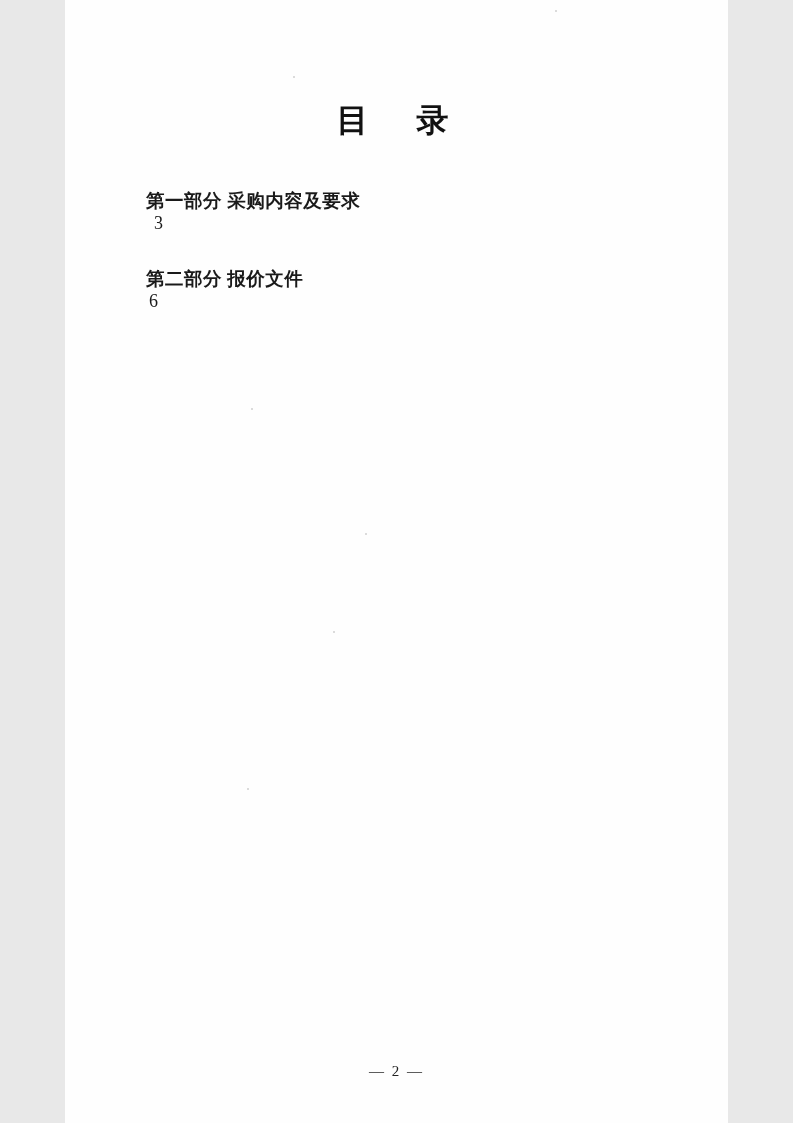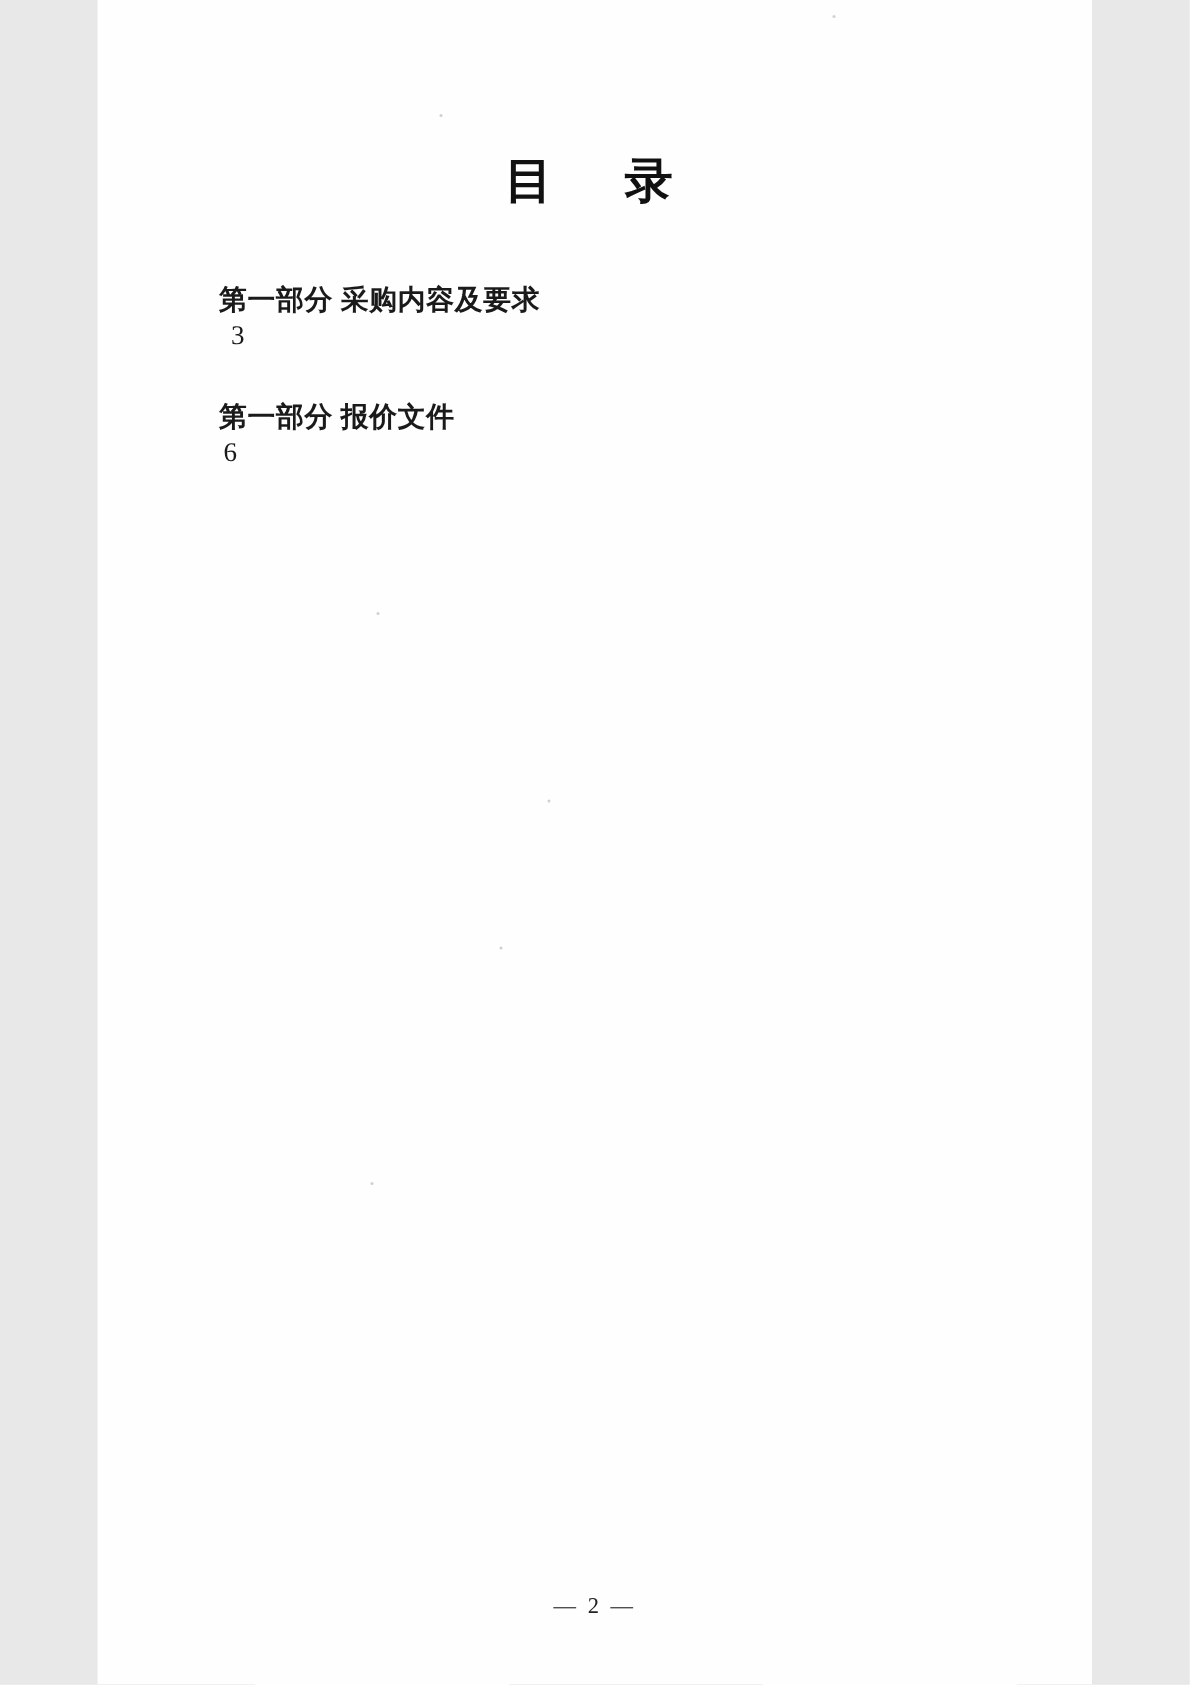--- a/index.html
+++ b/index.html
@@ -86,21 +86,21 @@
 
   <div class="toc">
 
     <div class="toc-row first">
       <span class="toc-label">第一部分 采购内容及要求</span>
       <span class="toc-leader"></span>
       <span class="toc-page">3</span>
     </div>
 
     <div class="toc-row">
-      <span class="toc-label">第一部分 报价文件</span>
+      <span class="toc-label">第二部分 报价文件</span>
       <span class="toc-leader"></span>
       <span class="toc-page">6</span>
     </div>
 
   </div>
 
   <span class="speck" style="left:490px; top:10px;"></span>
   <span class="speck" style="left:228px; top:76px;"></span>
   <span class="speck" style="left:186px; top:408px;"></span>
   <span class="speck" style="left:300px; top:533px;"></span>

